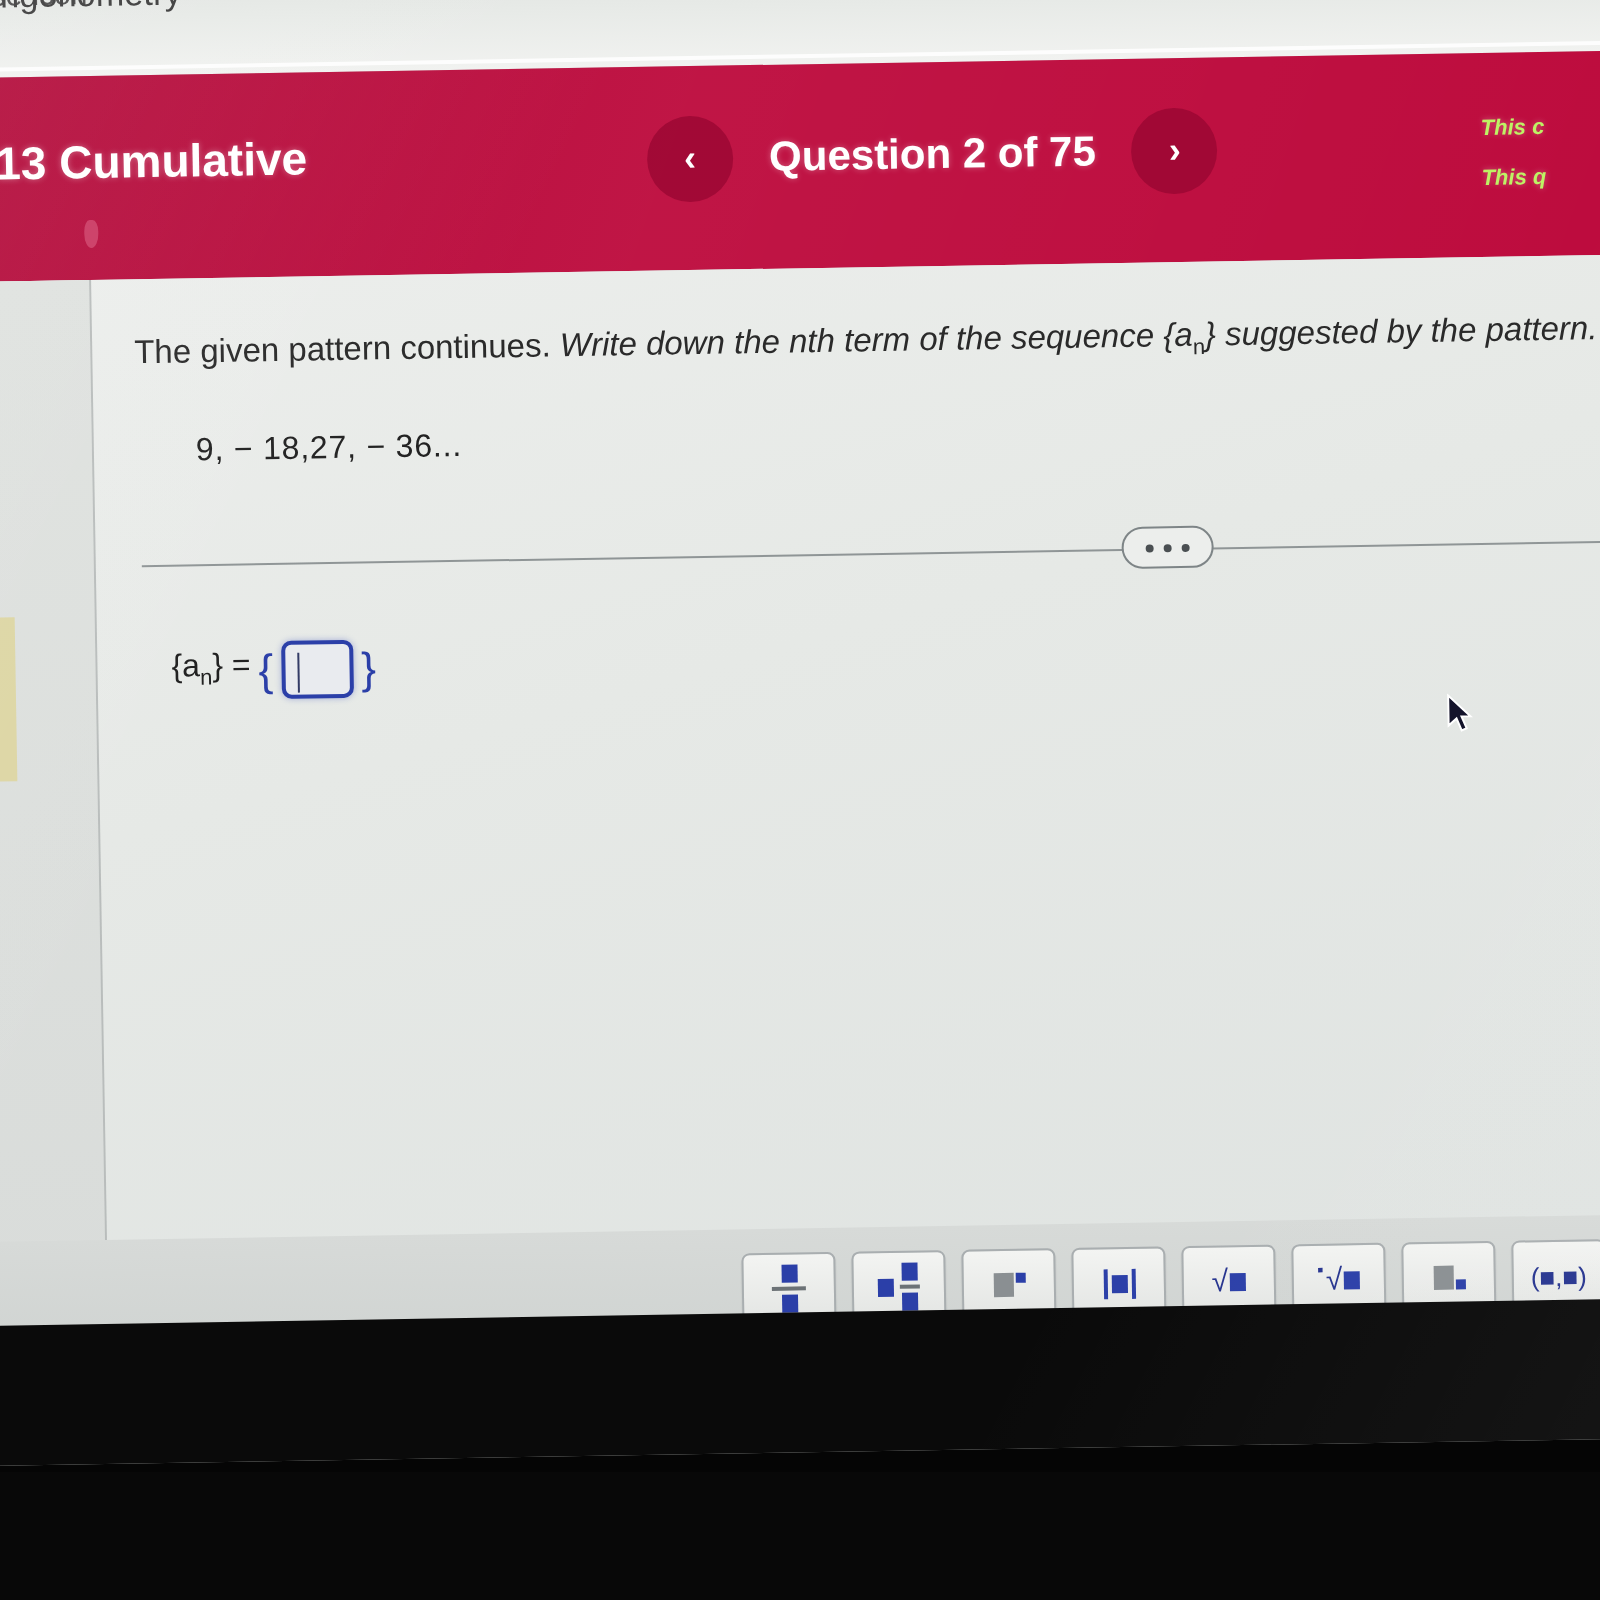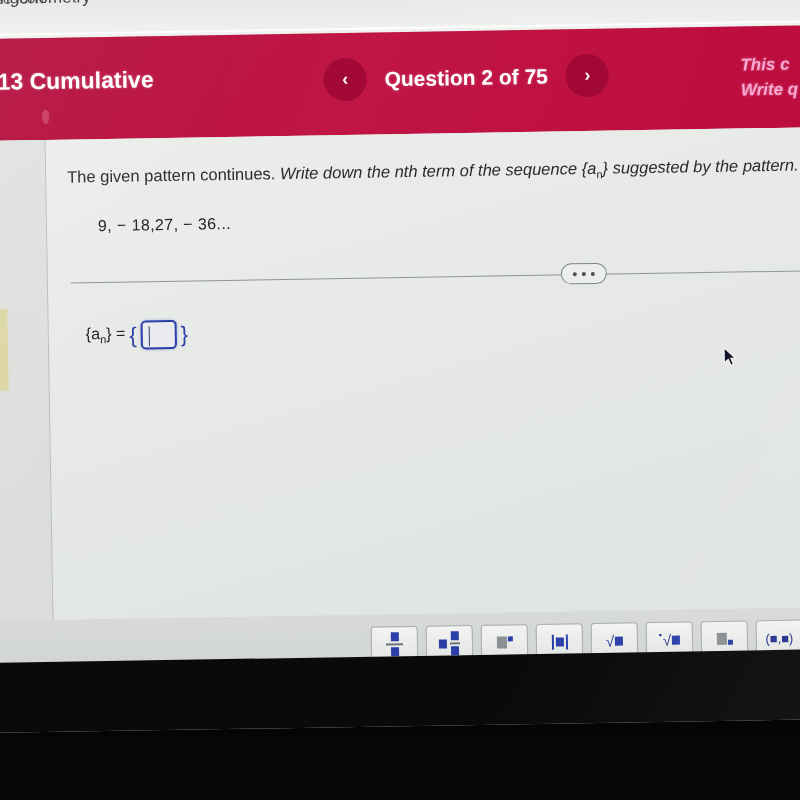--- a/index.html
+++ b/index.html
@@ -106,22 +106,22 @@
     text-shadow: 0 0 3px rgba(255,255,255,.3);
   }
 
   .header-right {
     position: absolute;
     left: 785px; top: 26px;
     z-index: 2;
     white-space: nowrap;
   }
   .header-right div {
-    color: #f9a8d4;
-    font-size: 17px;
+    color: #bef264;
+    font-size: 11px;
     font-weight: bold;
     font-style: italic;
     line-height: 25px;
     text-shadow: 0 0 3px rgba(255,255,255,.35);
   }
 
   .header-smudge {
     position: absolute;
     left: 86px; top: 138px;
     width: 7px; height: 14px;
@@ -336,21 +336,21 @@
       <div class="assignment-title">- 13 Cumulative</div>
 
       <div class="qnav">
         <div class="nav-circle">‹</div>
         <div class="qnav-label">Question 2 of 75</div>
         <div class="nav-circle">›</div>
       </div>
 
       <div class="header-right">
         <div>This c</div>
-        <div>Write q</div>
+        <div>This q</div>
       </div>
     </div>
     <div class="header-smudge"></div>
 
     <div class="content-page">
       <div class="left-rail"></div>
       <div class="khaki-block"></div>
       <div class="rail-divider"></div>
 
       <div class="question-text">

